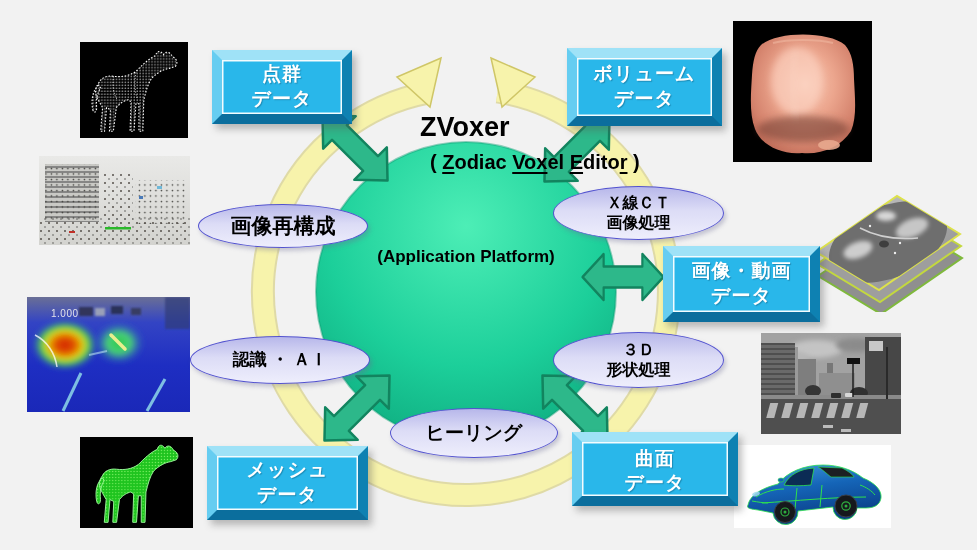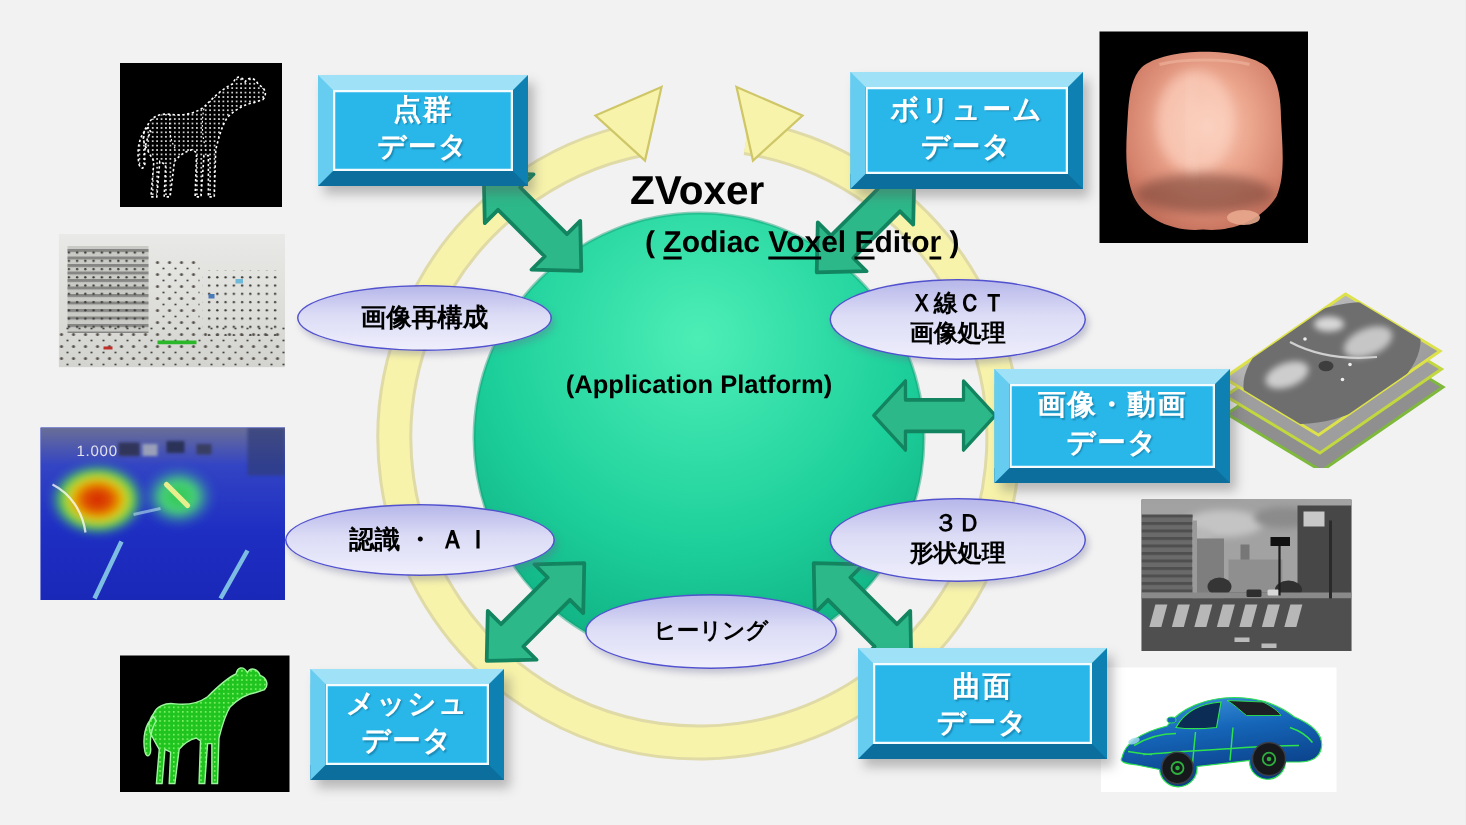--- a/index.html
+++ b/index.html
@@ -24,49 +24,49 @@
     border-bottom:10px solid var(--box-bevel-bottom,#0b6e9d);
     box-shadow:4px 5px 7px rgba(90,90,90,.38), inset 0 0 0 1.5px rgba(255,255,255,.95);
     z-index:6;}
   .box-label{color:var(--box-text,#fff);font-weight:bold;font-size:19px;line-height:1.3;letter-spacing:1px;
     text-shadow:1px 1px 1px rgba(0,60,90,.35);}
   .box-label .bl{display:block;}
   #box-point-cloud{left:212px;top:50px;width:140px;height:74px;}
   #box-volume{left:567px;top:48px;width:155px;height:78px;}
   #box-image-video{left:663px;top:246px;width:157px;height:76px;text-align:center;}
   #box-surface{left:572px;top:432px;width:166px;height:74px;align-items:flex-end;}
-  #box-mesh{left:207px;top:446px;width:129px;height:74px;}
+  #box-mesh{left:207px;top:446px;width:161px;height:74px;}
 
   
   .oval{position:absolute;border-radius:50%;border:1.6px solid var(--oval-border,#5252cf);
     background:linear-gradient(180deg,var(--oval-fill-top,#b7b7ea) 0%,#dcdcf6 45%,var(--oval-fill-bottom,#eeeefc) 100%);
     display:flex;flex-direction:column;align-items:center;justify-content:center;text-align:center;
     font-weight:bold;color:#000;font-size:16px;line-height:1.25;
     box-shadow:2px 3px 4px rgba(110,110,150,.35);z-index:7;}
   .oval .l2:empty{display:none;}
-  #oval-image-reconstruction{left:198px;top:190px;width:170px;height:44px;font-size:17px;}
+  #oval-image-reconstruction{left:198px;top:204px;width:170px;height:44px;font-size:21px;}
   #oval-xray-ct{left:553px;top:186px;width:171px;height:54px;}
   #oval-recognition-ai{left:190px;top:336px;width:180px;height:48px;font-size:17px;}
   #oval-shape-3d{left:553px;top:332px;width:171px;height:56px;}
-  #oval-healing{left:390px;top:396px;width:168px;height:50px;font-size:15px;}
+  #oval-healing{left:390px;top:408px;width:168px;height:50px;font-size:19px;}
 
   
   #zvoxer-title{position:absolute;left:420px;top:112px;font-size:27px;font-weight:bold;color:var(--title-text,#000);z-index:5;}
   #zvoxer-subtitle{position:absolute;left:430px;top:151px;font-size:20px;font-weight:bold;color:var(--title-text,#000);z-index:5;white-space:pre;}
   #zvoxer-subtitle .u{text-decoration:underline;text-decoration-thickness:2px;text-underline-offset:3px;}
   #center-label{position:absolute;left:316px;top:244px;width:300px;text-align:center;color:#000;z-index:5;}
   #center-name{font-size:34px;font-weight:bold;line-height:1.1;}
   #center-sub{font-size:17px;font-weight:bold;margin-top:3px;}
 
   
   .img{position:absolute;overflow:hidden;z-index:2;}
   .img svg{display:block;width:100%;height:100%;}
   #img-pc-horse{left:80px;top:42px;width:108px;height:96px;background:#000;}
   #img-city{left:39px;top:156px;width:151px;height:89px;}
-  #img-heatmap{left:27px;top:285px;width:163px;height:115px;background:#1e2ec2;}
+  #img-heatmap{left:27px;top:297px;width:163px;height:115px;background:#1e2ec2;}
   #img-mesh-horse{left:80px;top:437px;width:113px;height:91px;background:#000;}
   #img-torso{left:733px;top:21px;width:139px;height:141px;background:#000;}
   #img-ct{left:800px;top:188px;width:168px;height:124px;}
   #img-street{left:761px;top:333px;width:140px;height:101px;background:#555;}
   #img-car{left:734px;top:445px;width:157px;height:83px;background:#fff;}
   #heatmap-label{position:absolute;left:24px;top:11px;color:#e2e2ea;font-size:10px;letter-spacing:.5px;z-index:3;}
 </style>
 </head>
 <body>
 

